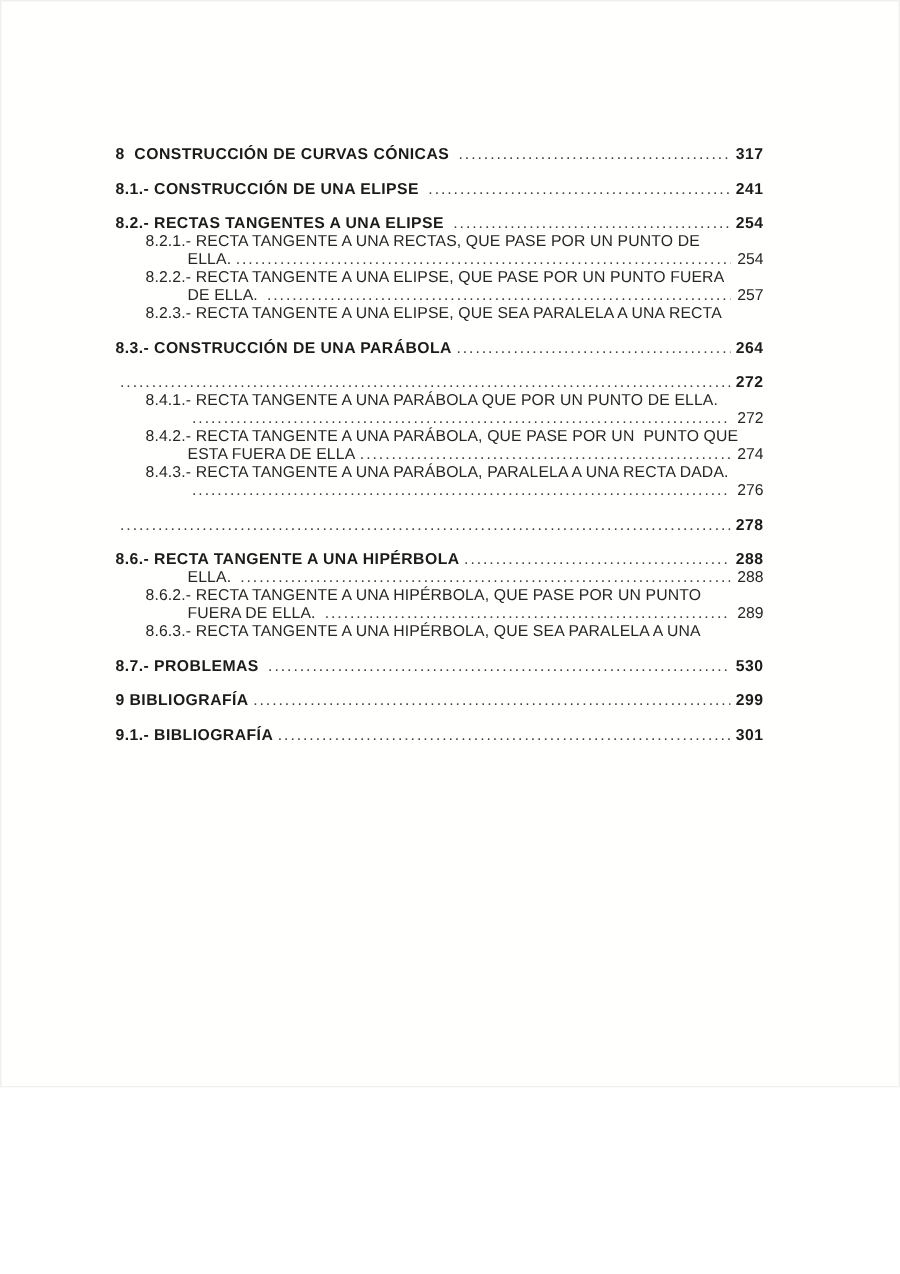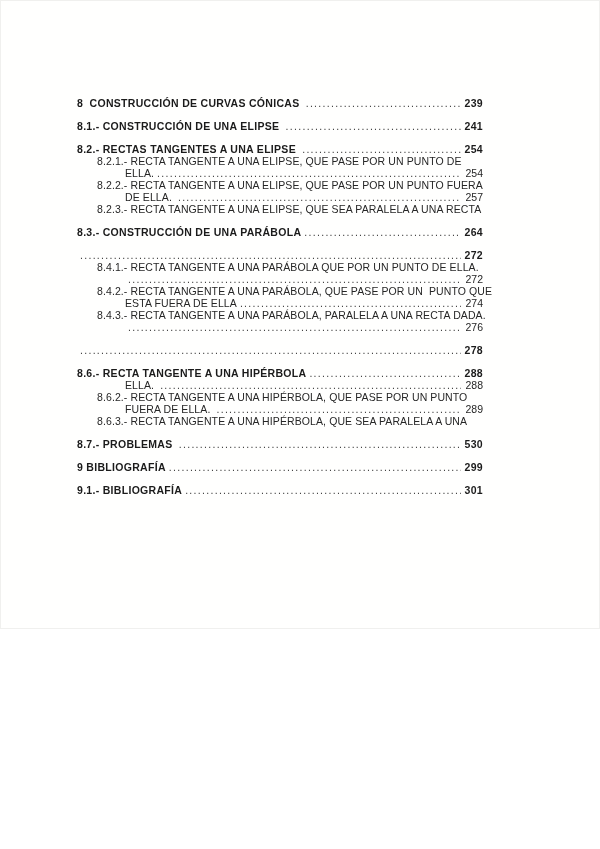--- a/index.html
+++ b/index.html
@@ -1,23 +1,23 @@
 <!DOCTYPE html>
 <html><head>
 <meta charset="utf-8">
 <style>
   html, body { margin: 0; padding: 0; background: #ffffff; }
   .page {
     position: relative;
     width: 600px;
-    height: 629px;
+    height: 725px;
     box-sizing: border-box;
     background: #fffffe;
     border: 1px solid #f0f0ee;
-    padding: 96px 116px 0 76px;
+    padding: 96px 90px 0 76px;
     font-family: "Liberation Sans", "DejaVu Sans", sans-serif;
     font-size: 10.5px;
     color: #262626;
     overflow: hidden;
   }
   .toc-list { width: 100%; }
   .entry { margin: 0; }
   .entry.gap { margin-top: 11px; }
   .tline {
     display: flex;
@@ -58,40 +58,40 @@
 </style>
 </head>
 <body>
 
 <div class="page">
   <div class="toc-list">
       <div class="entry bold">
         <div class="tline">
           <span class="txt">8  CONSTRUCCIÓN DE CURVAS CÓNICAS </span>
           <span class="dots"></span>
-          <span class="pg">239</span>
+          <span class="pg">317</span>
         </div>
       </div>
       <div class="entry bold gap">
         <div class="tline">
           <span class="txt">8.1.- CONSTRUCCIÓN DE UNA ELIPSE </span>
           <span class="dots"></span>
           <span class="pg">241</span>
         </div>
       </div>
       <div class="entry bold gap">
         <div class="tline">
           <span class="txt">8.2.- RECTAS TANGENTES A UNA ELIPSE </span>
           <span class="dots"></span>
           <span class="pg">254</span>
         </div>
       </div>
       <div class="entry lvl1">
         <div class="tline">
-          <span class="txt">8.2.1.- RECTA TANGENTE A UNA ELIPSE, QUE PASE POR UN PUNTO DE</span>
+          <span class="txt">8.2.1.- RECTA TANGENTE A UNA RECTAS, QUE PASE POR UN PUNTO DE</span>
         </div>
         <div class="tline cont">
           <span class="txt">ELLA.</span>
           <span class="dots"></span>
           <span class="pg">254</span>
         </div>
       </div>
       <div class="entry lvl1">
         <div class="tline">
           <span class="txt">8.2.2.- RECTA TANGENTE A UNA ELIPSE, QUE PASE POR UN PUNTO FUERA</span>

